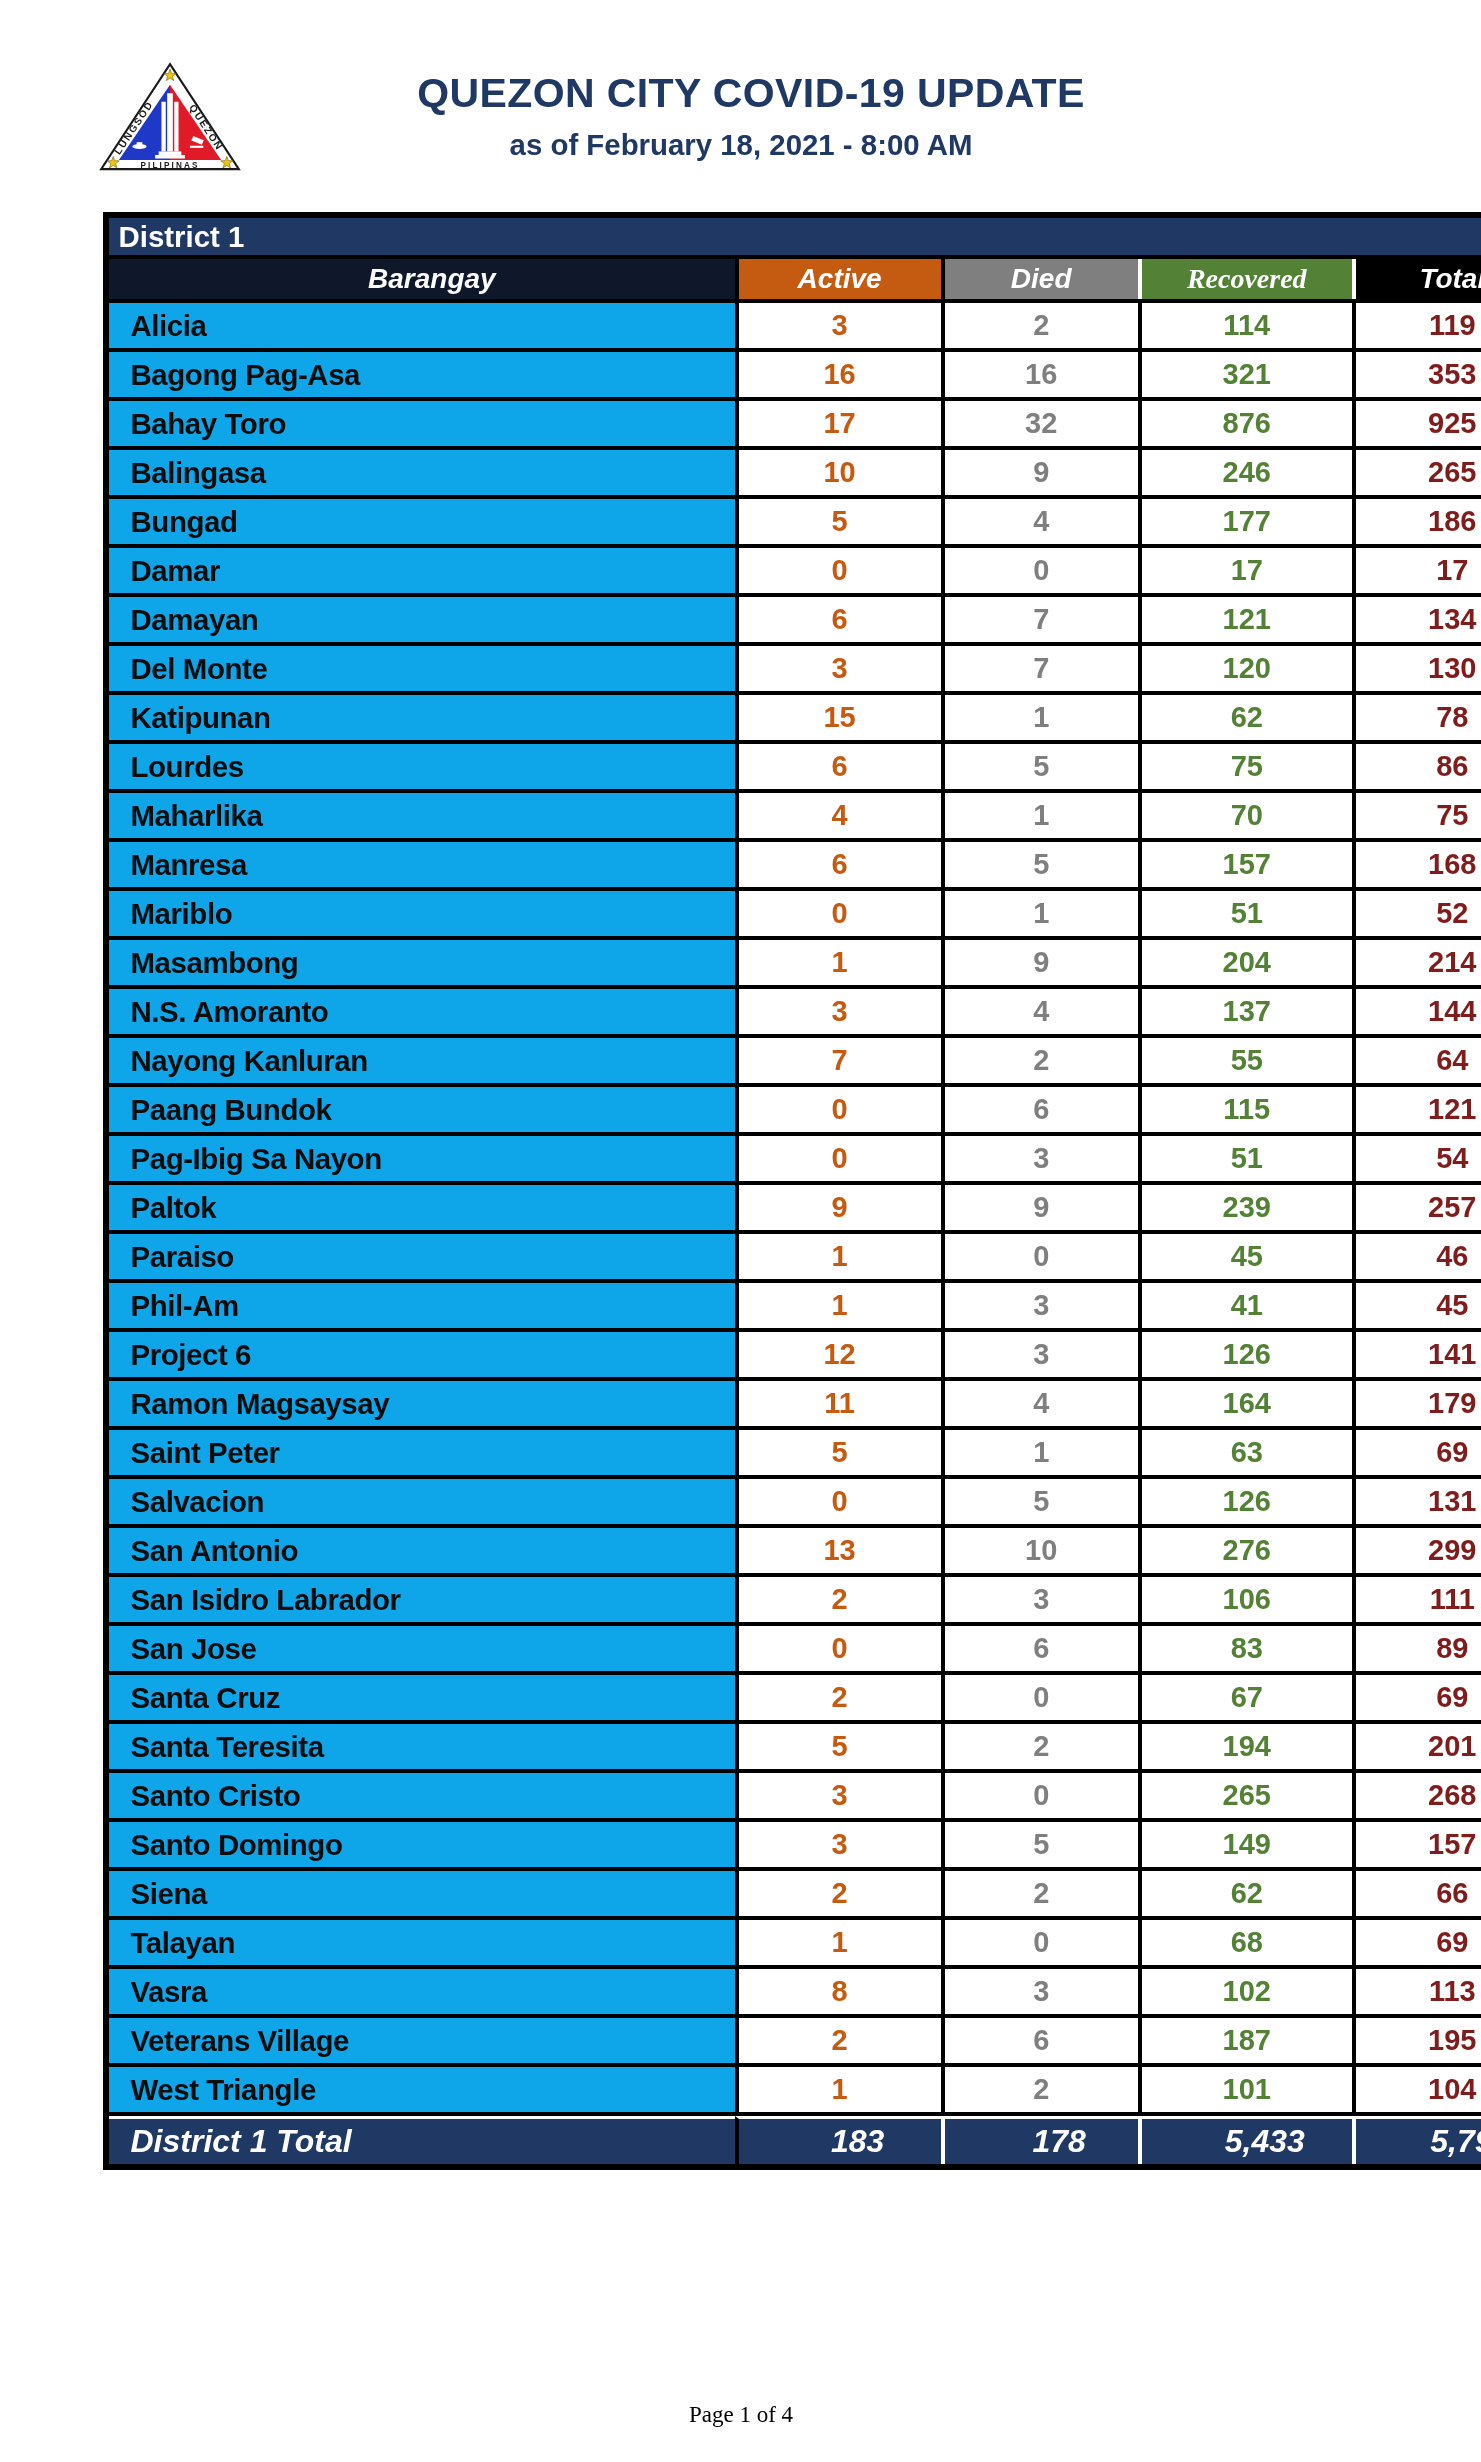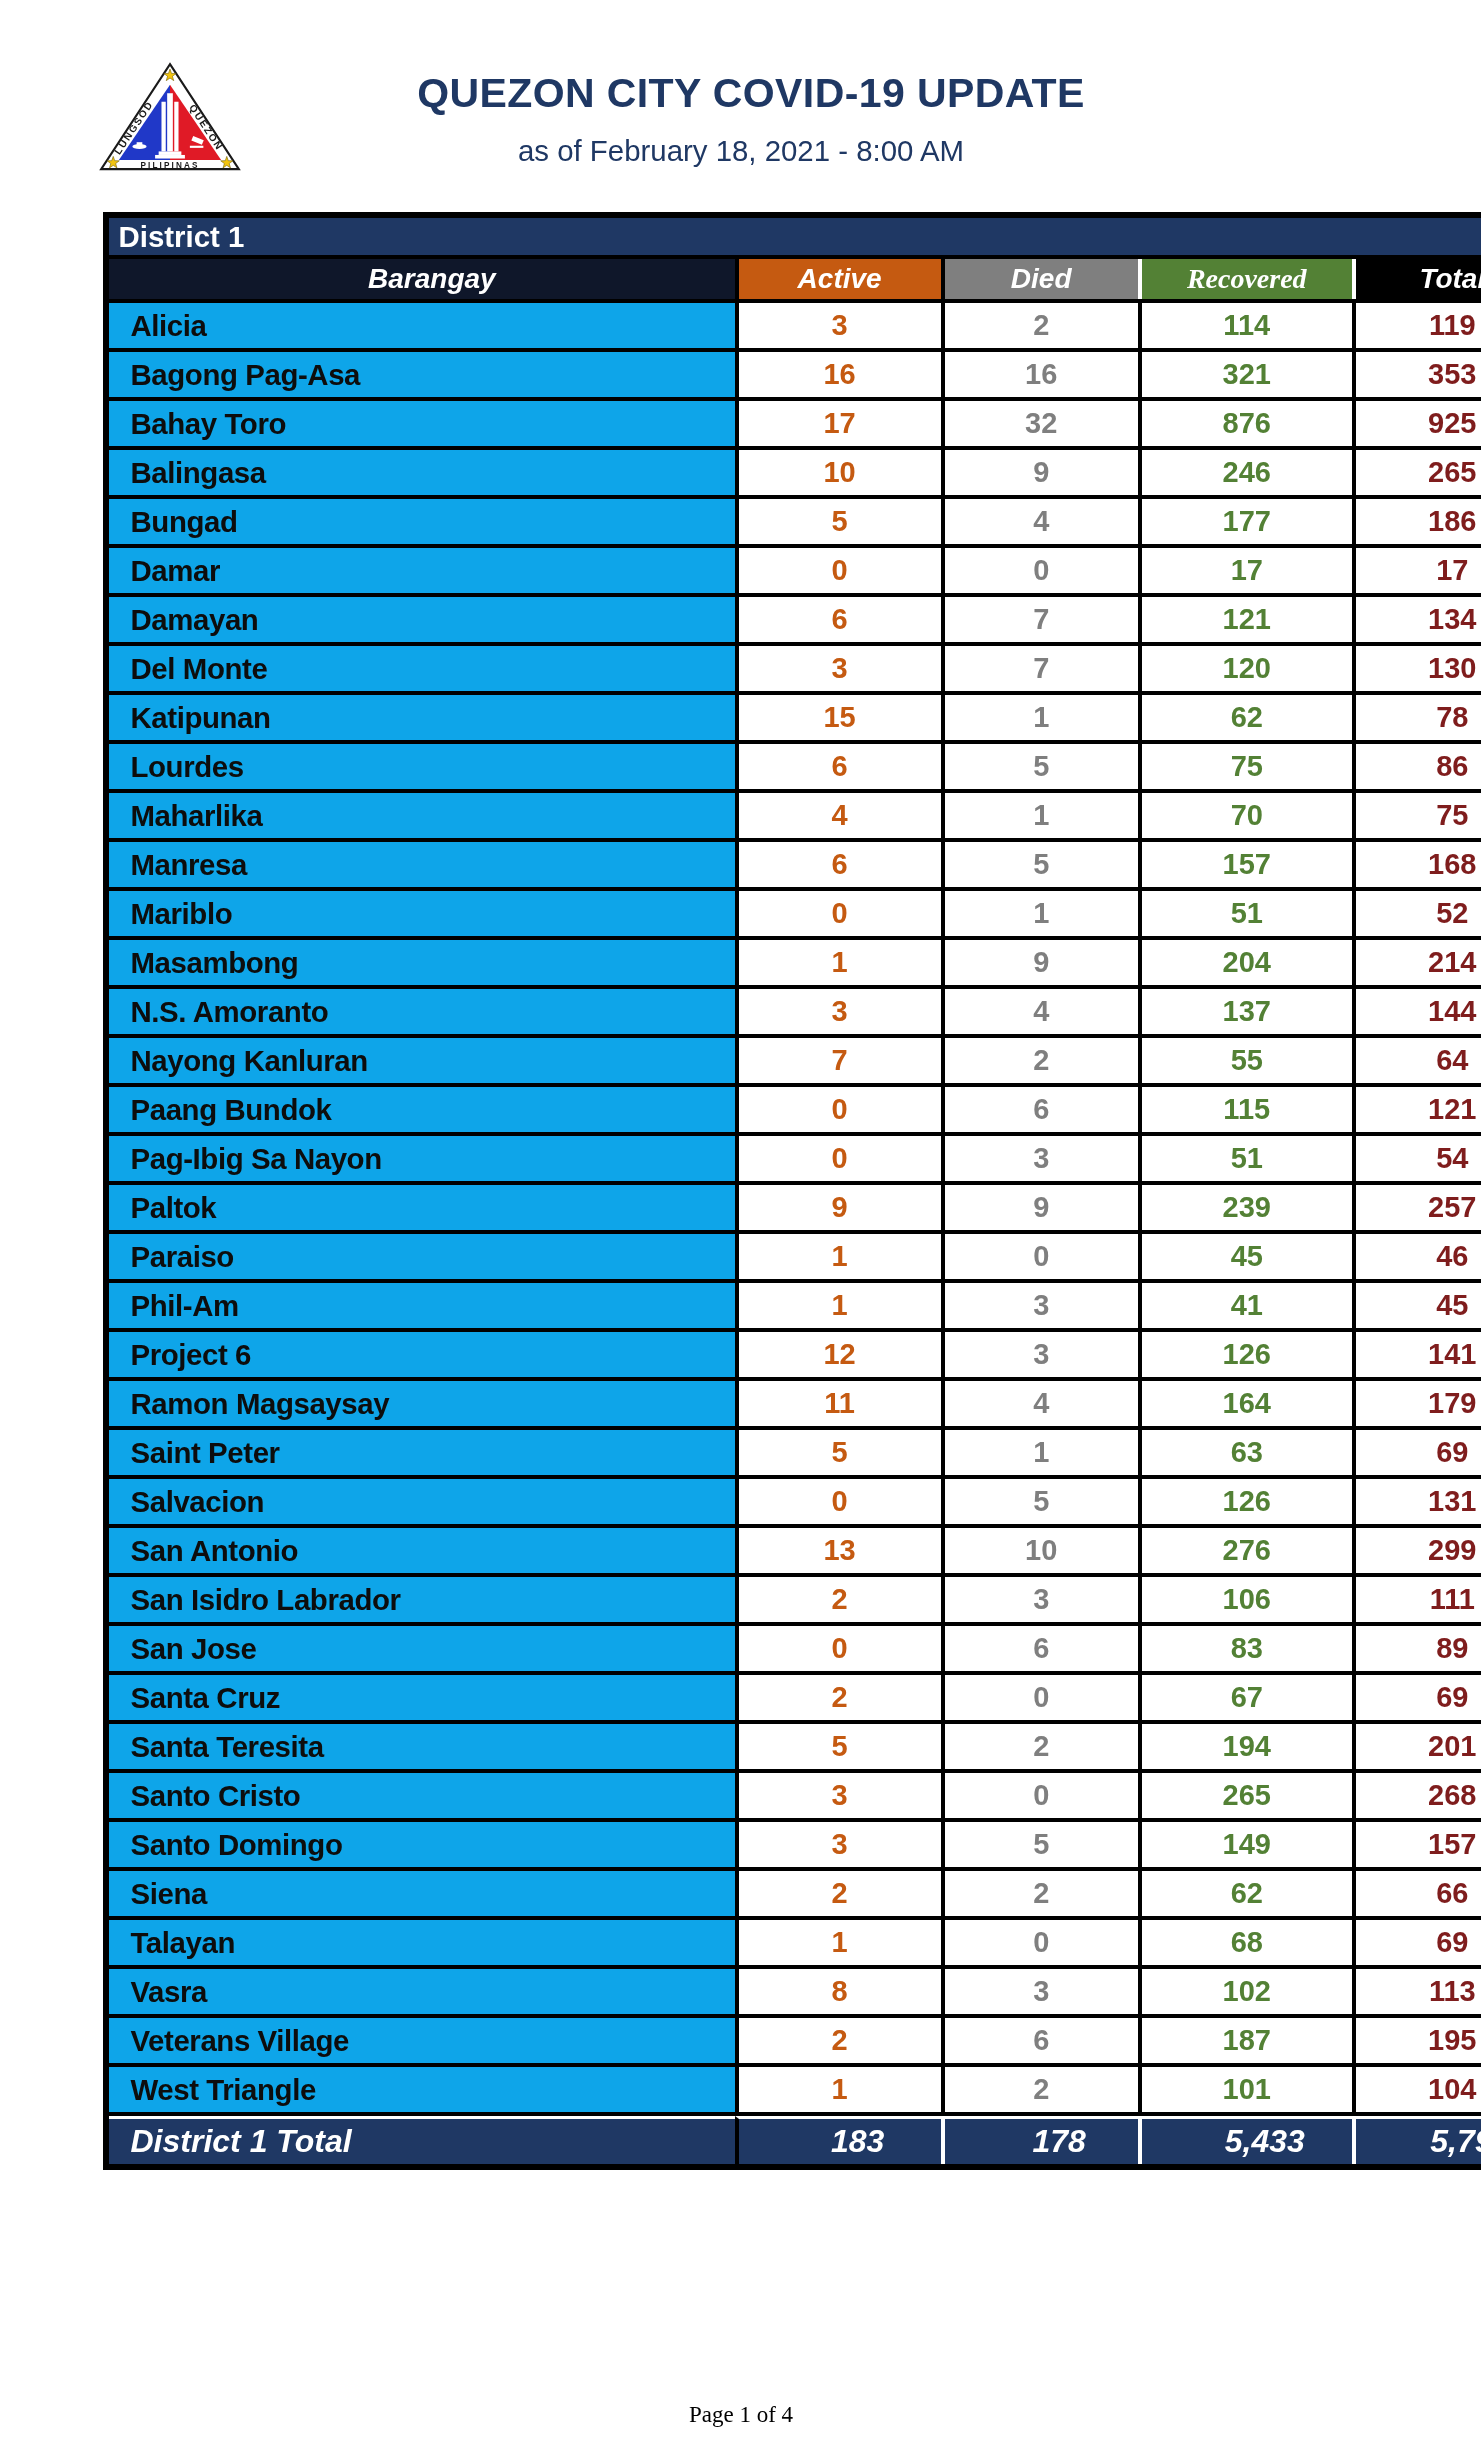--- a/index.html
+++ b/index.html
@@ -2,21 +2,21 @@
 <html style="font-size:12.7px"><head>
 <meta charset="utf-8">
 <style>
   html,body{margin:0;padding:0;background:#fff;}
   .page{position:relative;width:1482px;height:2462px;background:#fff;
         font-family:"Liberation Sans",sans-serif;overflow:hidden;}
 
   
   .hdr{position:absolute;top:70px;left:0;width:100%;text-align:center;}
   .title{font-size:41px;font-weight:bold;color:#1F3864;letter-spacing:0.4px;padding-left:20px;}
-  .subtitle{font-size:29.4px;font-weight:normal;color:#1F3864;margin-top:17px;}
+  .subtitle{font-size:29.4px;font-weight:bold;color:#1F3864;margin-top:11px;}
   .logo{position:absolute;top:62px;left:99px;}
 
   
   .covid-table{position:absolute;top:212px;left:103px;width:1452px;
                border:6.4px solid #000;box-sizing:border-box;background:#fff;}
   .grid{display:grid;grid-template-columns:43.45% 14.3% 13.7% 14.85% 13.7%;}
 
   .district-bar{height:37px;background:#1F3864;border-bottom:4.8px solid #000;
                 display:flex;align-items:center;padding-left:9.6px;
                 color:#fff;font-weight:bold;font-size:29.4px;}

